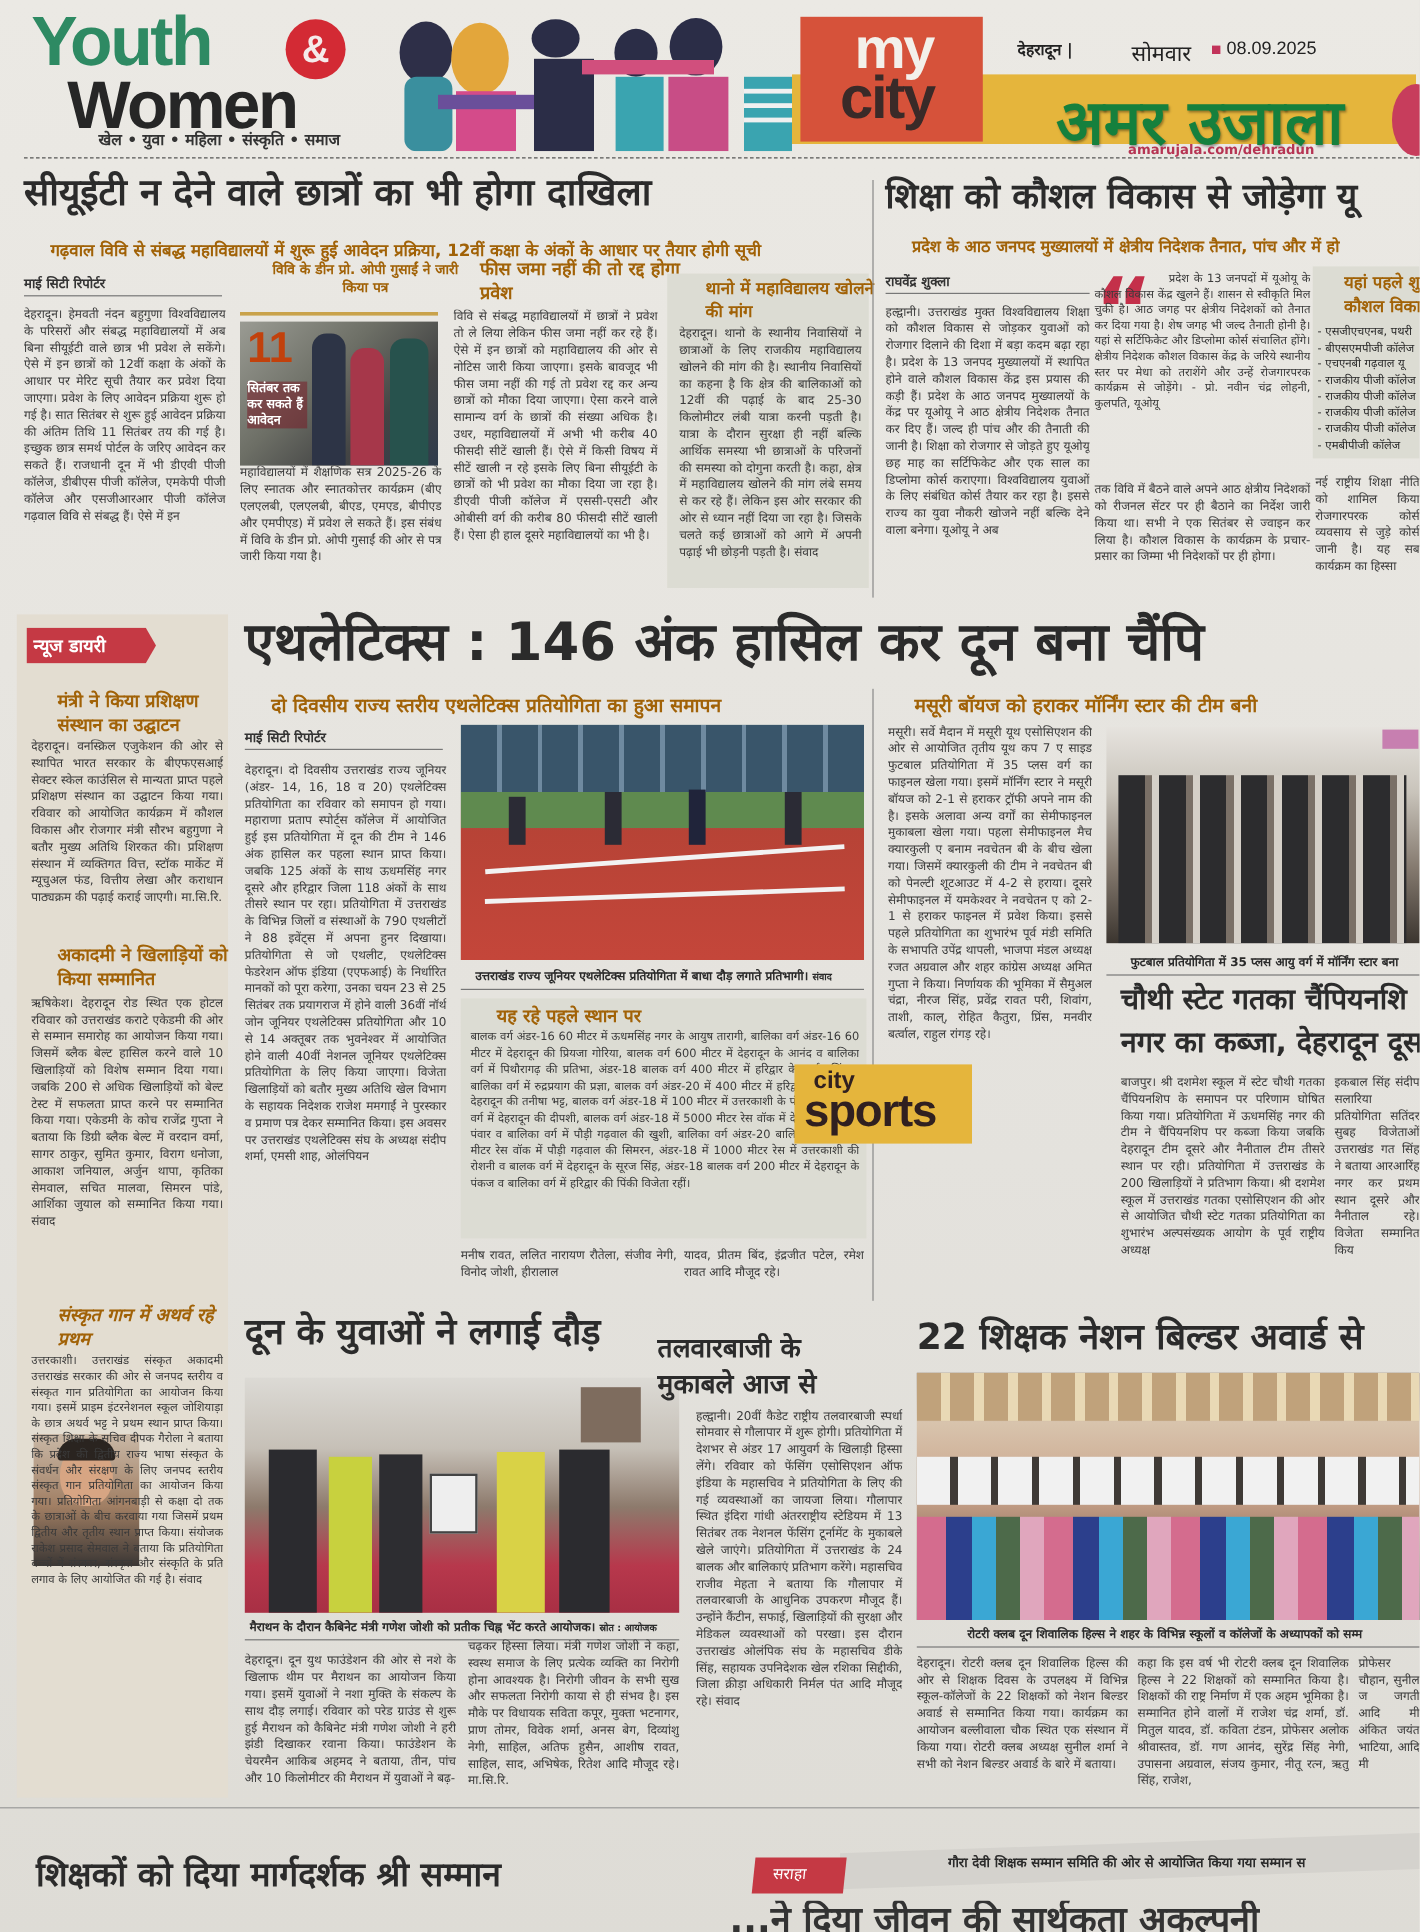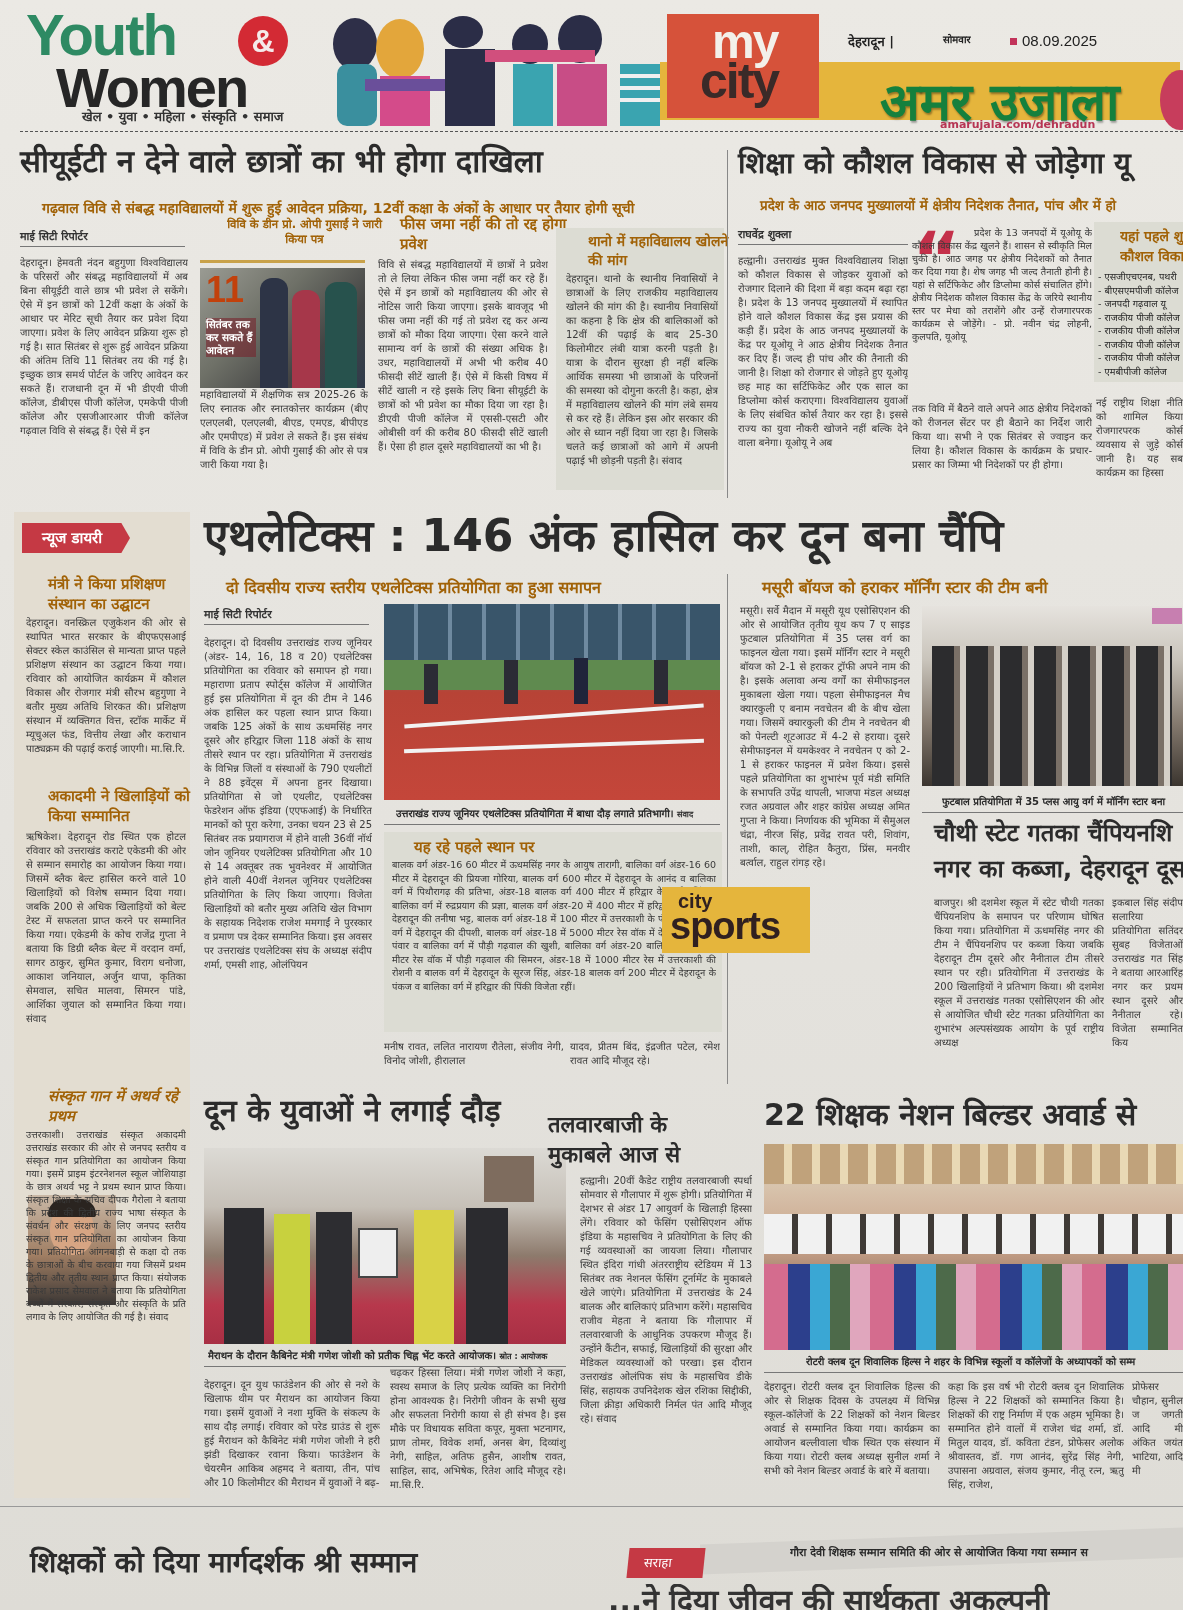--- a/index.html
+++ b/index.html
@@ -12,41 +12,41 @@
   .logo-youth { left: 26px; top: 6px; font-family: "Liberation Sans", sans-serif; font-weight: 900; font-size: 58px; color: #2e8a63; letter-spacing: -2px; line-height: 1; }
   .logo-amp { left: 238px; top: 16px; width: 50px; height: 50px; border-radius: 50%; background: #d32a34; color: #f5eaea; font-weight: 900; font-size: 32px; text-align: center; line-height: 50px; font-family: "Liberation Sans", sans-serif; }
   .logo-women { left: 56px; top: 60px; font-family: "Liberation Sans", sans-serif; font-weight: 900; font-size: 56px; color: #262626; letter-spacing: -2px; line-height: 1; }
   .tagline { left: 82px; top: 107px; font-size: 13px; font-weight: bold; color: #333; }
   .illustration { left: 325px; top: 4px; width: 335px; height: 122px; }
   .mycity-box { left: 667px; top: 14px; width: 152px; height: 104px; background: #d6523a; }
   .yellow-band { left: 660px; top: 62px; width: 520px; height: 58px; background: #e5b53c; }
   .mycity-my { left: 712px; top: 18px; font-family: "Liberation Sans", sans-serif; font-weight: 900; font-size: 48px; color: #f3f0ea; line-height: 1; letter-spacing: -2px; }
   .mycity-city { left: 700px; top: 56px; font-family: "Liberation Sans", sans-serif; font-weight: 900; font-size: 50px; color: #3a2a28; line-height: 1; letter-spacing: -2px; }
   .city-name { left: 848px; top: 32px; font-size: 13px; font-weight: bold; color: #222; }
-  .day { left: 943px; top: 32px; font-size: 10px; font-weight: bold; color: #222; }
+  .day { left: 943px; top: 32px; font-size: 18px; font-weight: normal; color: #222; }
   .date-dot { left: 1010px; top: 38px; width: 7px; height: 7px; background: #c2335a; }
   .date { left: 1022px; top: 32px; font-size: 15px; color: #222; font-family: "Liberation Sans", sans-serif; }
   .amar-ujala { left: 880px; top: 64px; font-size: 52px; font-weight: 900; color: #15803d; text-shadow: 1px 2px 2px rgba(0,0,0,.35); }
   .site-url { left: 940px; top: 118px; font-size: 11px; font-weight: bold; color: #b63453; }
   .red-circle { left: 1160px; top: 70px; width: 40px; height: 60px; background: #c73d5c; border-radius: 50%; }
   .dash-line { left: 20px; top: 131px; width: 1163px; border-top: 1px dashed #555; }
 
   
   .h1 { font-weight: bold; color: #2b2b2b; white-space: nowrap; line-height: 1.1; }
   .h2 { font-weight: bold; color: #a16207; white-space: nowrap; margin-left: 22px; }
   .byline { font-size: 11px; color: #333; font-weight: bold; }
   .body { font-size: 10px; line-height: 14px; color: #3a3a3a; text-align: justify; overflow: hidden; }
   .side-bg { background: #e3ddd1; }
   .box-grey { background: #dcdcd3; }
   .caption { font-size: 10px; font-weight: bold; color: #2a2a2a; white-space: nowrap; overflow: hidden; }
   .vline { border-left: 1px solid #888; }
   .hline { border-top: 1px solid #777; }
   .photo { overflow: hidden; }
 
-  .news-diary { left: 22px; top: 523px; width: 108px; height: 30px; background: #c53944; color: #fff; font-size: 15px; font-weight: bold; line-height: 30px; padding-left: 20px; clip-path: polygon(0 0, 92% 0, 100% 50%, 92% 100%, 0 100%); }
+  .news-diary { left: 22px; top: 523px; width: 108px; height: 30px; background: #c53944; color: #fff; font-size: 15px; font-weight: bold; line-height: 30px; padding-left: 6px; clip-path: polygon(0 0, 92% 0, 100% 50%, 92% 100%, 0 100%); }
   .quote-mark { font-size: 74px; color: #c4304a; font-weight: 900; line-height: 1; }
   .citysports { left: 662px; top: 887px; width: 148px; height: 66px; background: #e5b53c; }
   .cs-city { left: 678px; top: 890px; font-family: "Liberation Sans", sans-serif; font-weight: 900; font-size: 20px; color: #302020; }
   .cs-sports { left: 670px; top: 905px; font-family: "Liberation Sans", sans-serif; font-weight: 900; font-size: 38px; color: #302020; letter-spacing: -1px; }
   .saraha { left: 628px; top: 1548px; width: 76px; height: 30px; background: #c53944; color: #fff; font-size: 13px; line-height: 30px; padding-left: 16px; transform: skewX(-6deg); }
 </style>
 </head>
 <body>
 
 <div class="paper"></div>
@@ -120,21 +120,21 @@
 <div class="abs hline" style="left:738px; top:244px; width:170px;"></div>
 <div class="abs body" style="left:738px; top:254px; width:170px; height:240px;">हल्द्वानी। उत्तराखंड मुक्त विश्वविद्यालय शिक्षा को कौशल विकास से जोड़कर युवाओं को रोजगार दिलाने की दिशा में बड़ा कदम बढ़ा रहा है। प्रदेश के 13 जनपद मुख्यालयों में स्थापित होने वाले कौशल विकास केंद्र इस प्रयास की कड़ी हैं। प्रदेश के आठ जनपद मुख्यालयों के केंद्र पर यूओयू ने आठ क्षेत्रीय निदेशक तैनात कर दिए हैं। जल्द ही पांच और की तैनाती की जानी है। शिक्षा को रोजगार से जोड़ते हुए यूओयू छह माह का सर्टिफिकेट और एक साल का डिप्लोमा कोर्स कराएगा। विश्वविद्यालय युवाओं के लिए संबंधित कोर्स तैयार कर रहा है। इससे राज्य का युवा नौकरी खोजने नहीं बल्कि देने वाला बनेगा। यूओयू ने अब</div>
 <div class="abs quote-mark" style="left:912px; top:222px;">“</div>
 <div class="abs body" style="left:912px; top:226px; width:180px; height:170px; text-indent:62px; font-size:9.5px; line-height:13px;">प्रदेश के 13 जनपदों में यूओयू के कौशल विकास केंद्र खुलने हैं। शासन से स्वीकृति मिल चुकी है। आठ जगह पर क्षेत्रीय निदेशकों को तैनात कर दिया गया है। शेष जगह भी जल्द तैनाती होनी है। यहां से सर्टिफिकेट और डिप्लोमा कोर्स संचालित होंगे। क्षेत्रीय निदेशक कौशल विकास केंद्र के जरिये स्थानीय स्तर पर मेधा को तराशेंगे और उन्हें रोजगारपरक कार्यक्रम से जोड़ेंगे। - प्रो. नवीन चंद्र लोहनी, कुलपति, यूओयू</div>
 <div class="abs body" style="left:912px; top:402px; width:180px; height:92px;">तक विवि में बैठने वाले अपने आठ क्षेत्रीय निदेशकों को रीजनल सेंटर पर ही बैठाने का निर्देश जारी किया था। सभी ने एक सितंबर से ज्वाइन कर लिया है। कौशल विकास के कार्यक्रम के प्रचार-प्रसार का जिम्मा भी निदेशकों पर ही होगा।</div>
 <div class="abs box-grey" style="left:1094px; top:222px; width:89px; height:160px;"></div>
 <div class="abs h2" style="left:1098px; top:226px; width:85px; font-size:14px; white-space:normal; line-height:20px; overflow:hidden; height:40px;">यहां पहले शुरू कौशल विकास</div>
 <div class="abs" style="left:1098px; top:270px; width:85px; font-size:9.5px; line-height:13.5px; white-space:nowrap; overflow:hidden;">
   <div>- एसजीएचएनब, पथरी</div>
   <div>- बीएसएमपीजी कॉलेज</div>
-  <div>- जनपदी गढ़वाल यू</div>
+  <div>- एचएनबी गढ़वाल यू</div>
   <div>- राजकीय पीजी कॉलेज</div>
   <div>- राजकीय पीजी कॉलेज</div>
   <div>- राजकीय पीजी कॉलेज</div>
   <div>- राजकीय पीजी कॉलेज</div>
   <div>- एमबीपीजी कॉलेज</div>
 </div>
 <div class="abs body" style="left:1096px; top:396px; width:87px; height:96px;">नई राष्ट्रीय शिक्षा नीति को शामिल किया रोजगारपरक कोर्स व्यवसाय से जुड़े कोर्स जानी है। यह सब कार्यक्रम का हिस्सा</div>
 
 <div class="abs side-bg" style="left:14px; top:512px; width:176px; height:986px;"></div>
 <div class="abs news-diary">न्यूज डायरी</div>

